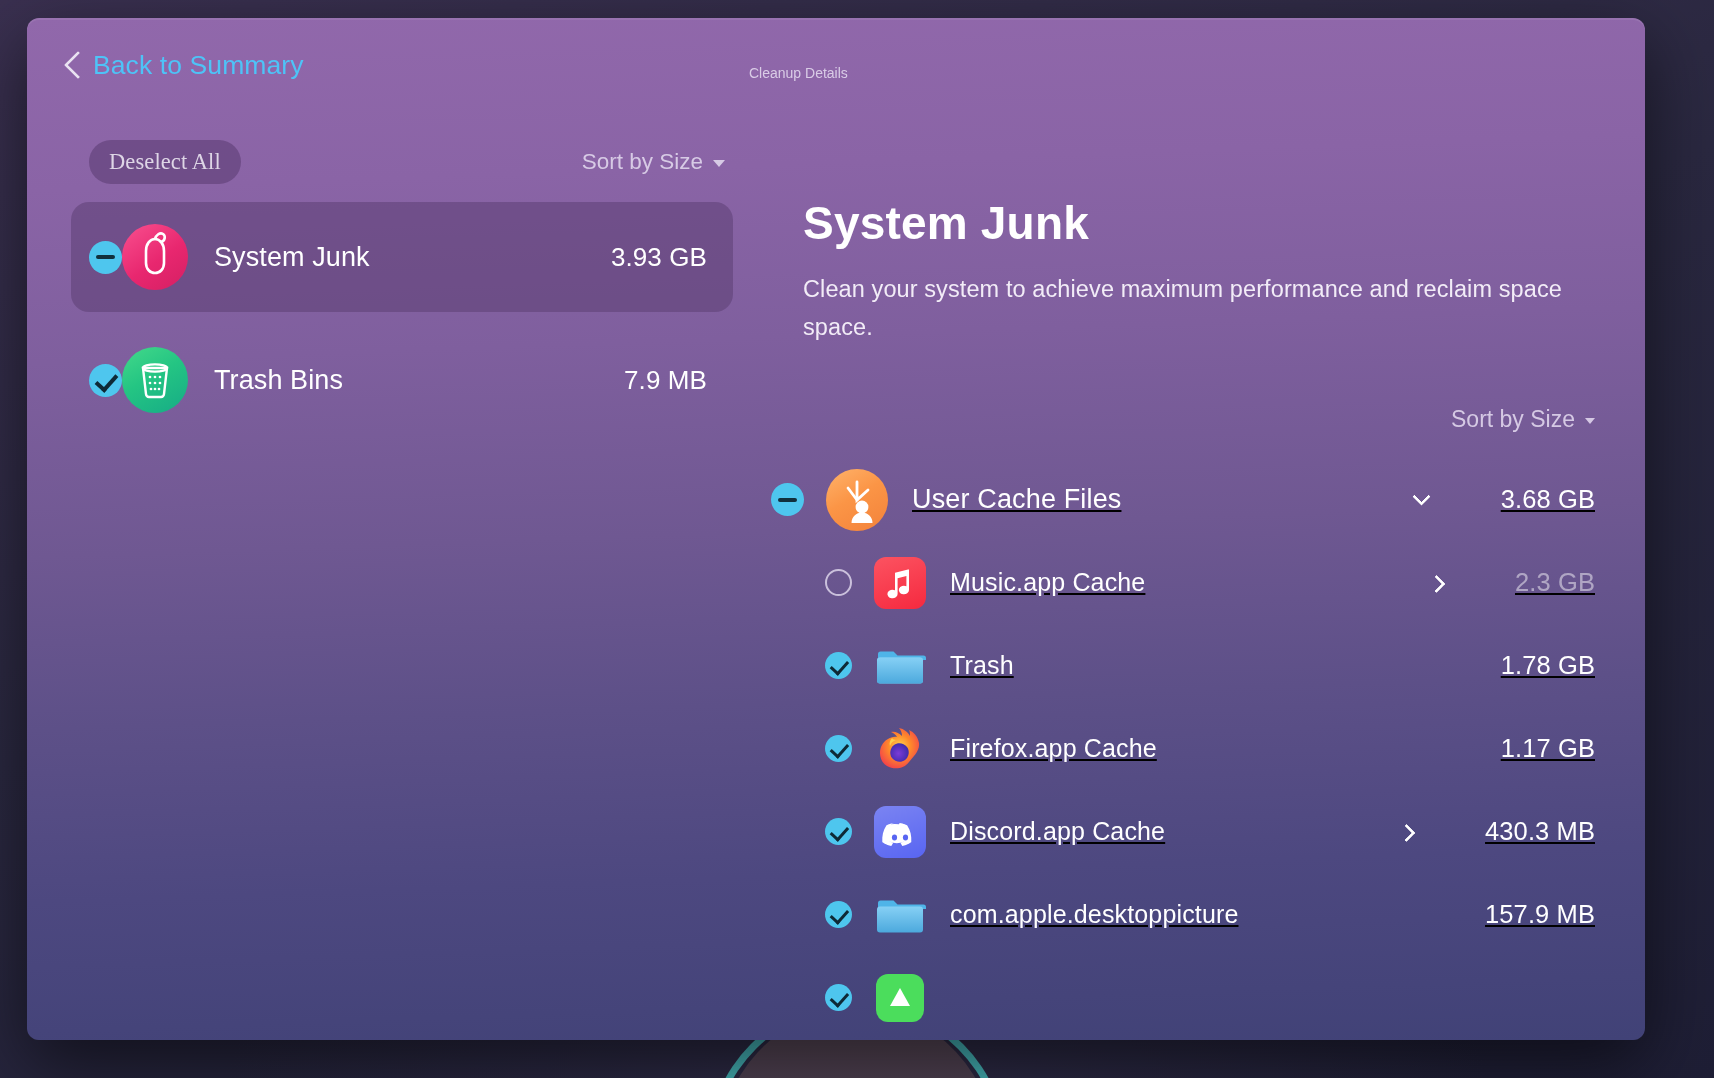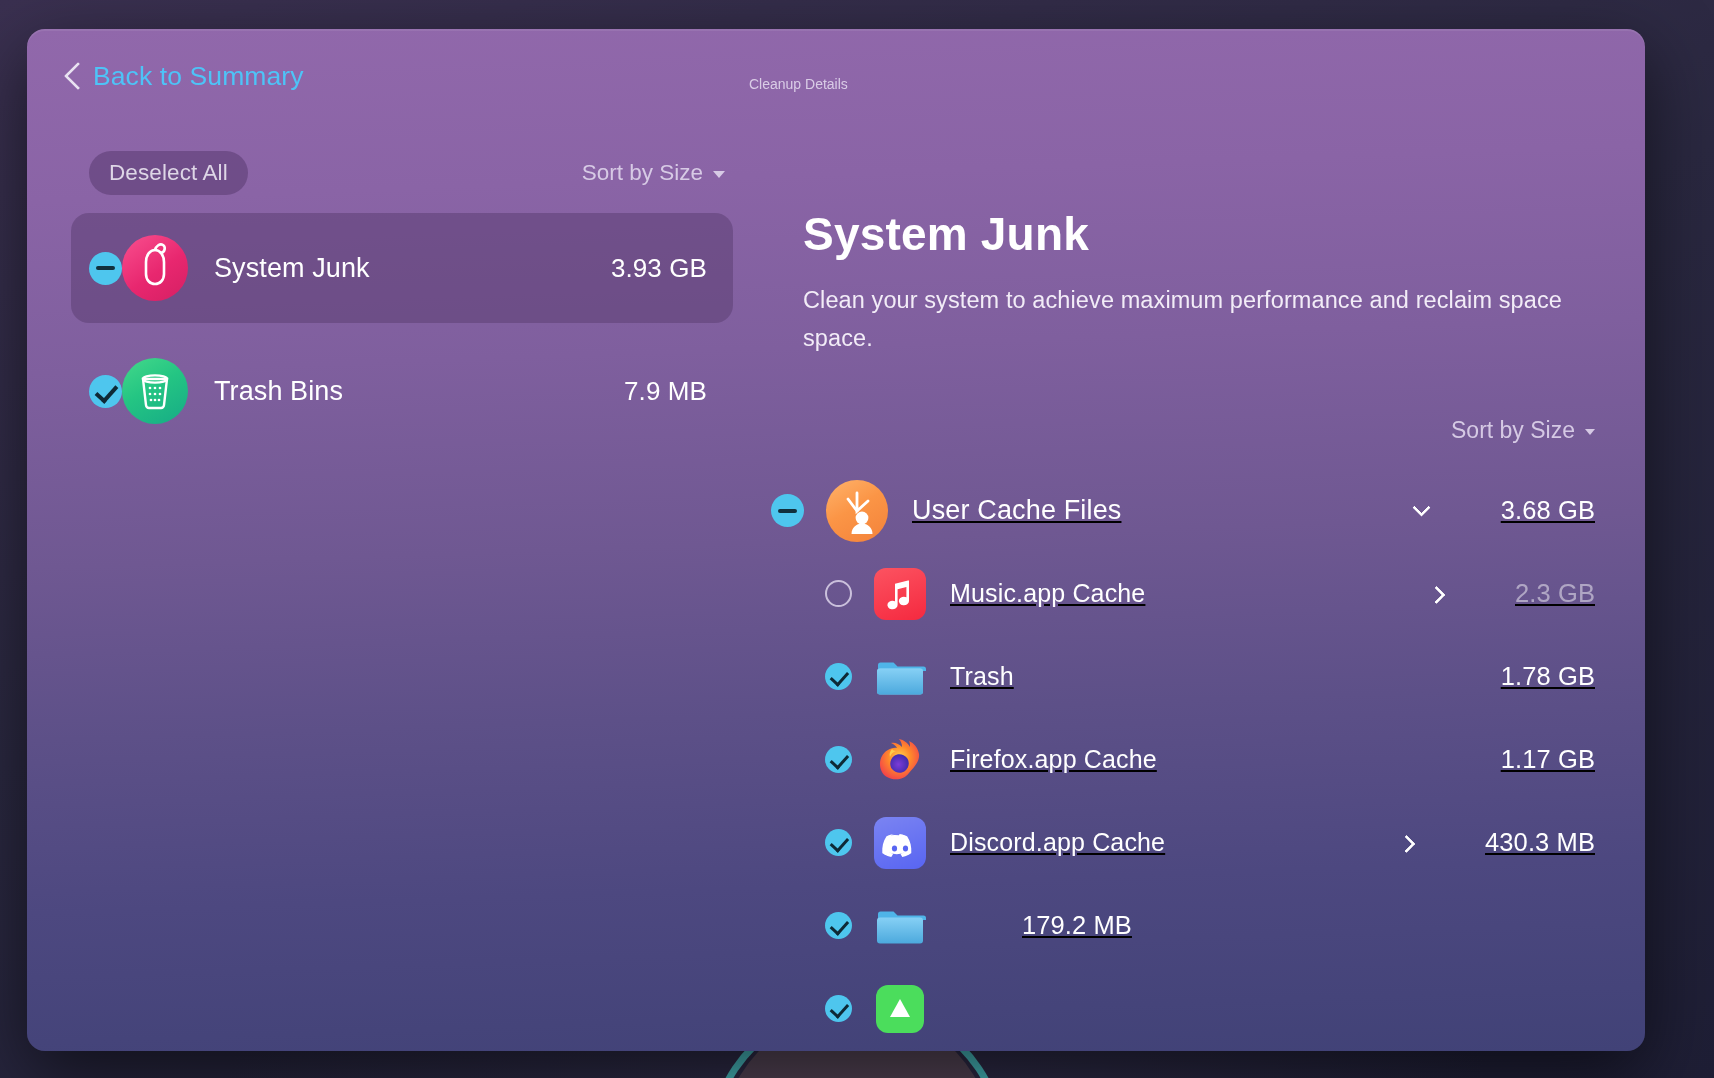--- a/index.html
+++ b/index.html
@@ -33,23 +33,23 @@
     left:50%; transform:translateX(-50%);
     bottom:-80px;
     width:280px; height:150px;
     border-radius:50% 50% 0 0 / 100% 100% 0 0;
     background:linear-gradient(180deg,#5b4a58 0%, #41364a 100%);
   }
 
   
   #window {
     position:absolute;
-    left:27px; top:29px;
+    left:27px; top:18px;
     width:1618px; height:1022px;
-    border-radius:18px;
+    border-radius:12px;
     overflow:hidden;
     background: linear-gradient(178deg,
         #9168ab 0%,
         #8a64a6 16%,
         #7f5f9e 32%,
         #6f5892 50%,
         #5d5088 66%,
         #4d4880 82%,
         #414277 100%);
     box-shadow: 0 24px 70px rgba(0,0,0,.55), 0 2px 0 rgba(255,255,255,.08) inset;
@@ -90,21 +90,21 @@
     display:flex; align-items:center; justify-content:space-between;
   }
   #deselect-all {
     background:rgba(73,46,95,.42);
     color:#ded6e6;
     font-size:22.5px;
     padding:9px 20px;
     border-radius:22px;
     border:none;
     cursor:pointer;
-    font-family:Liberation Sans, sans-serif;
+    font-family:Liberation Serif, serif;
     letter-spacing:.1px;
   }
   .sortctl {
     display:flex; align-items:center; gap:10px;
     color:#ddd2ea; font-size:22.5px; cursor:pointer; user-select:none;
     opacity:.93;
   }
   .caret-down {
     width:0;height:0;
     border-left:6px solid transparent;
@@ -400,23 +400,24 @@
               <path d="M4 14a2.5 2.5 0 0 1 2.5-2.5h13l4 4h26A2.5 2.5 0 0 1 52 18v2H4z" fill="#4fb4e8"></path>
               <rect x="3" y="17.5" width="46" height="26" rx="3" fill="url(#fgrad2)"></rect>
               <defs>
                   <linearGradient id="fgrad2" x1="0" y1="0" x2="0" y2="1">
                 <stop offset="0" stop-color="#86d0f5"></stop>
                     <stop offset="1" stop-color="#4ca9dd"></stop>
               </linearGradient>
                 </defs>
             </svg>
           </span>
+          <span class="tname">com.apple.desktoppicture</span>
           <span class="disc spacer"></span>
           <span style="width:40px;flex:none"></span>
-          <span class="tsize">179.2 MB</span>
+          <span class="tsize">157.9 MB</span>
         </div>
 
         <div class="trow child">
           <span class="cbox small on"></span>
           <span style="width:22px;flex:none"></span>
           <span class="a-icon green">
             <svg viewBox="0 0 52 52" width="52" height="52" aria-hidden="true">
               <rect x="2" y="2" width="48" height="48" rx="12" fill="#4bdd5c"></rect>
               <path d="M26 16 36 34H16z" fill="#ffffff"></path>
             </svg>

